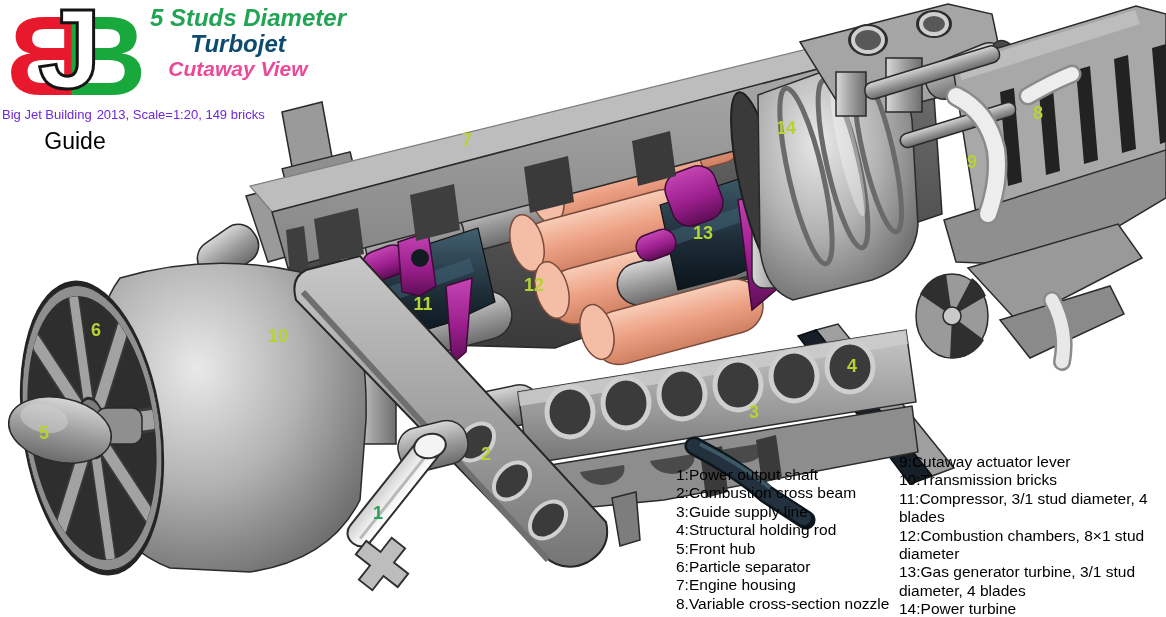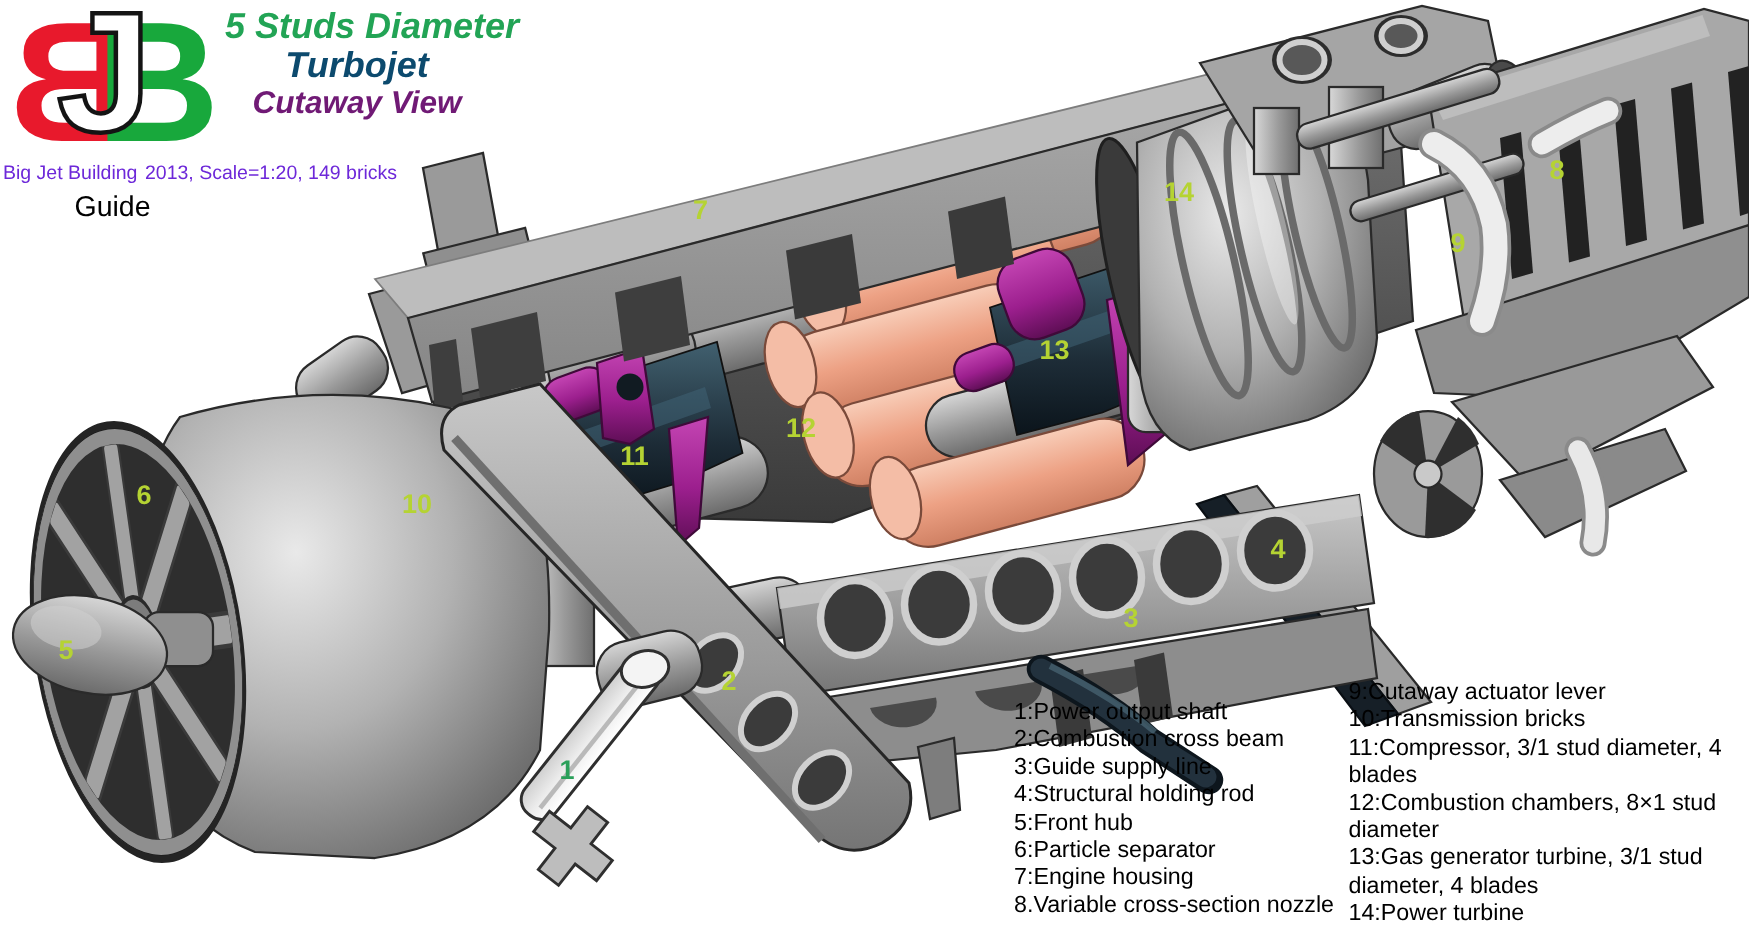--- a/index.html
+++ b/index.html
@@ -14,25 +14,25 @@
   .logo{position:absolute;left:6px;top:0;width:134px;height:110px;}
   .logo span{position:absolute;font-weight:bold;font-size:114px;line-height:.94;}
   .logo .bred{left:0;top:2px;color:#e8192c;transform:scaleX(-1);}
   .logo .bgreen{left:58px;top:2px;color:#18a83c;}
   .logo .lj{left:32px;top:-5px;color:#ffffff;-webkit-text-stroke:3px #141414;}
   .title1{left:130px;top:4px;width:216px;text-align:right;font-size:24px;font-weight:bold;
           font-style:italic;color:#22a455;}
   .title2{left:130px;top:30px;width:216px;text-align:center;font-size:24px;font-weight:bold;
           font-style:italic;color:#0c4a6e;}
   .subtitle{left:130px;top:57px;width:216px;text-align:center;font-size:21px;font-weight:bold;
-            font-style:italic;color:#701a75;}
+            font-style:italic;color:#ec4899;}
   .byline1{left:114px;top:86px;font-size:19px;color:#000;white-space:nowrap;}
   .capline{left:2px;top:107px;font-size:13px;color:#6d28d9;white-space:nowrap;}
   .capline .sep{display:inline-block;width:5px;}
-  .guide{left:0;top:128px;width:150px;text-align:center;font-size:19px;color:#000;}
+  .guide{left:0;top:128px;width:150px;text-align:center;font-size:23px;color:#000;}
 
   
   .callout{position:absolute;transform:translate(-50%,-50%);font-weight:bold;font-size:18px;
            color:#b5d333;line-height:1;z-index:5;}
   .callout.green{color:#2aa05a;}
 
   
   .legend-col{position:absolute;color:#000;font-size:15.5px;line-height:18.4px;}
   .legend-left{left:676px;top:466px;width:232px;}
   .legend-right{left:899px;top:453px;width:264px;}

